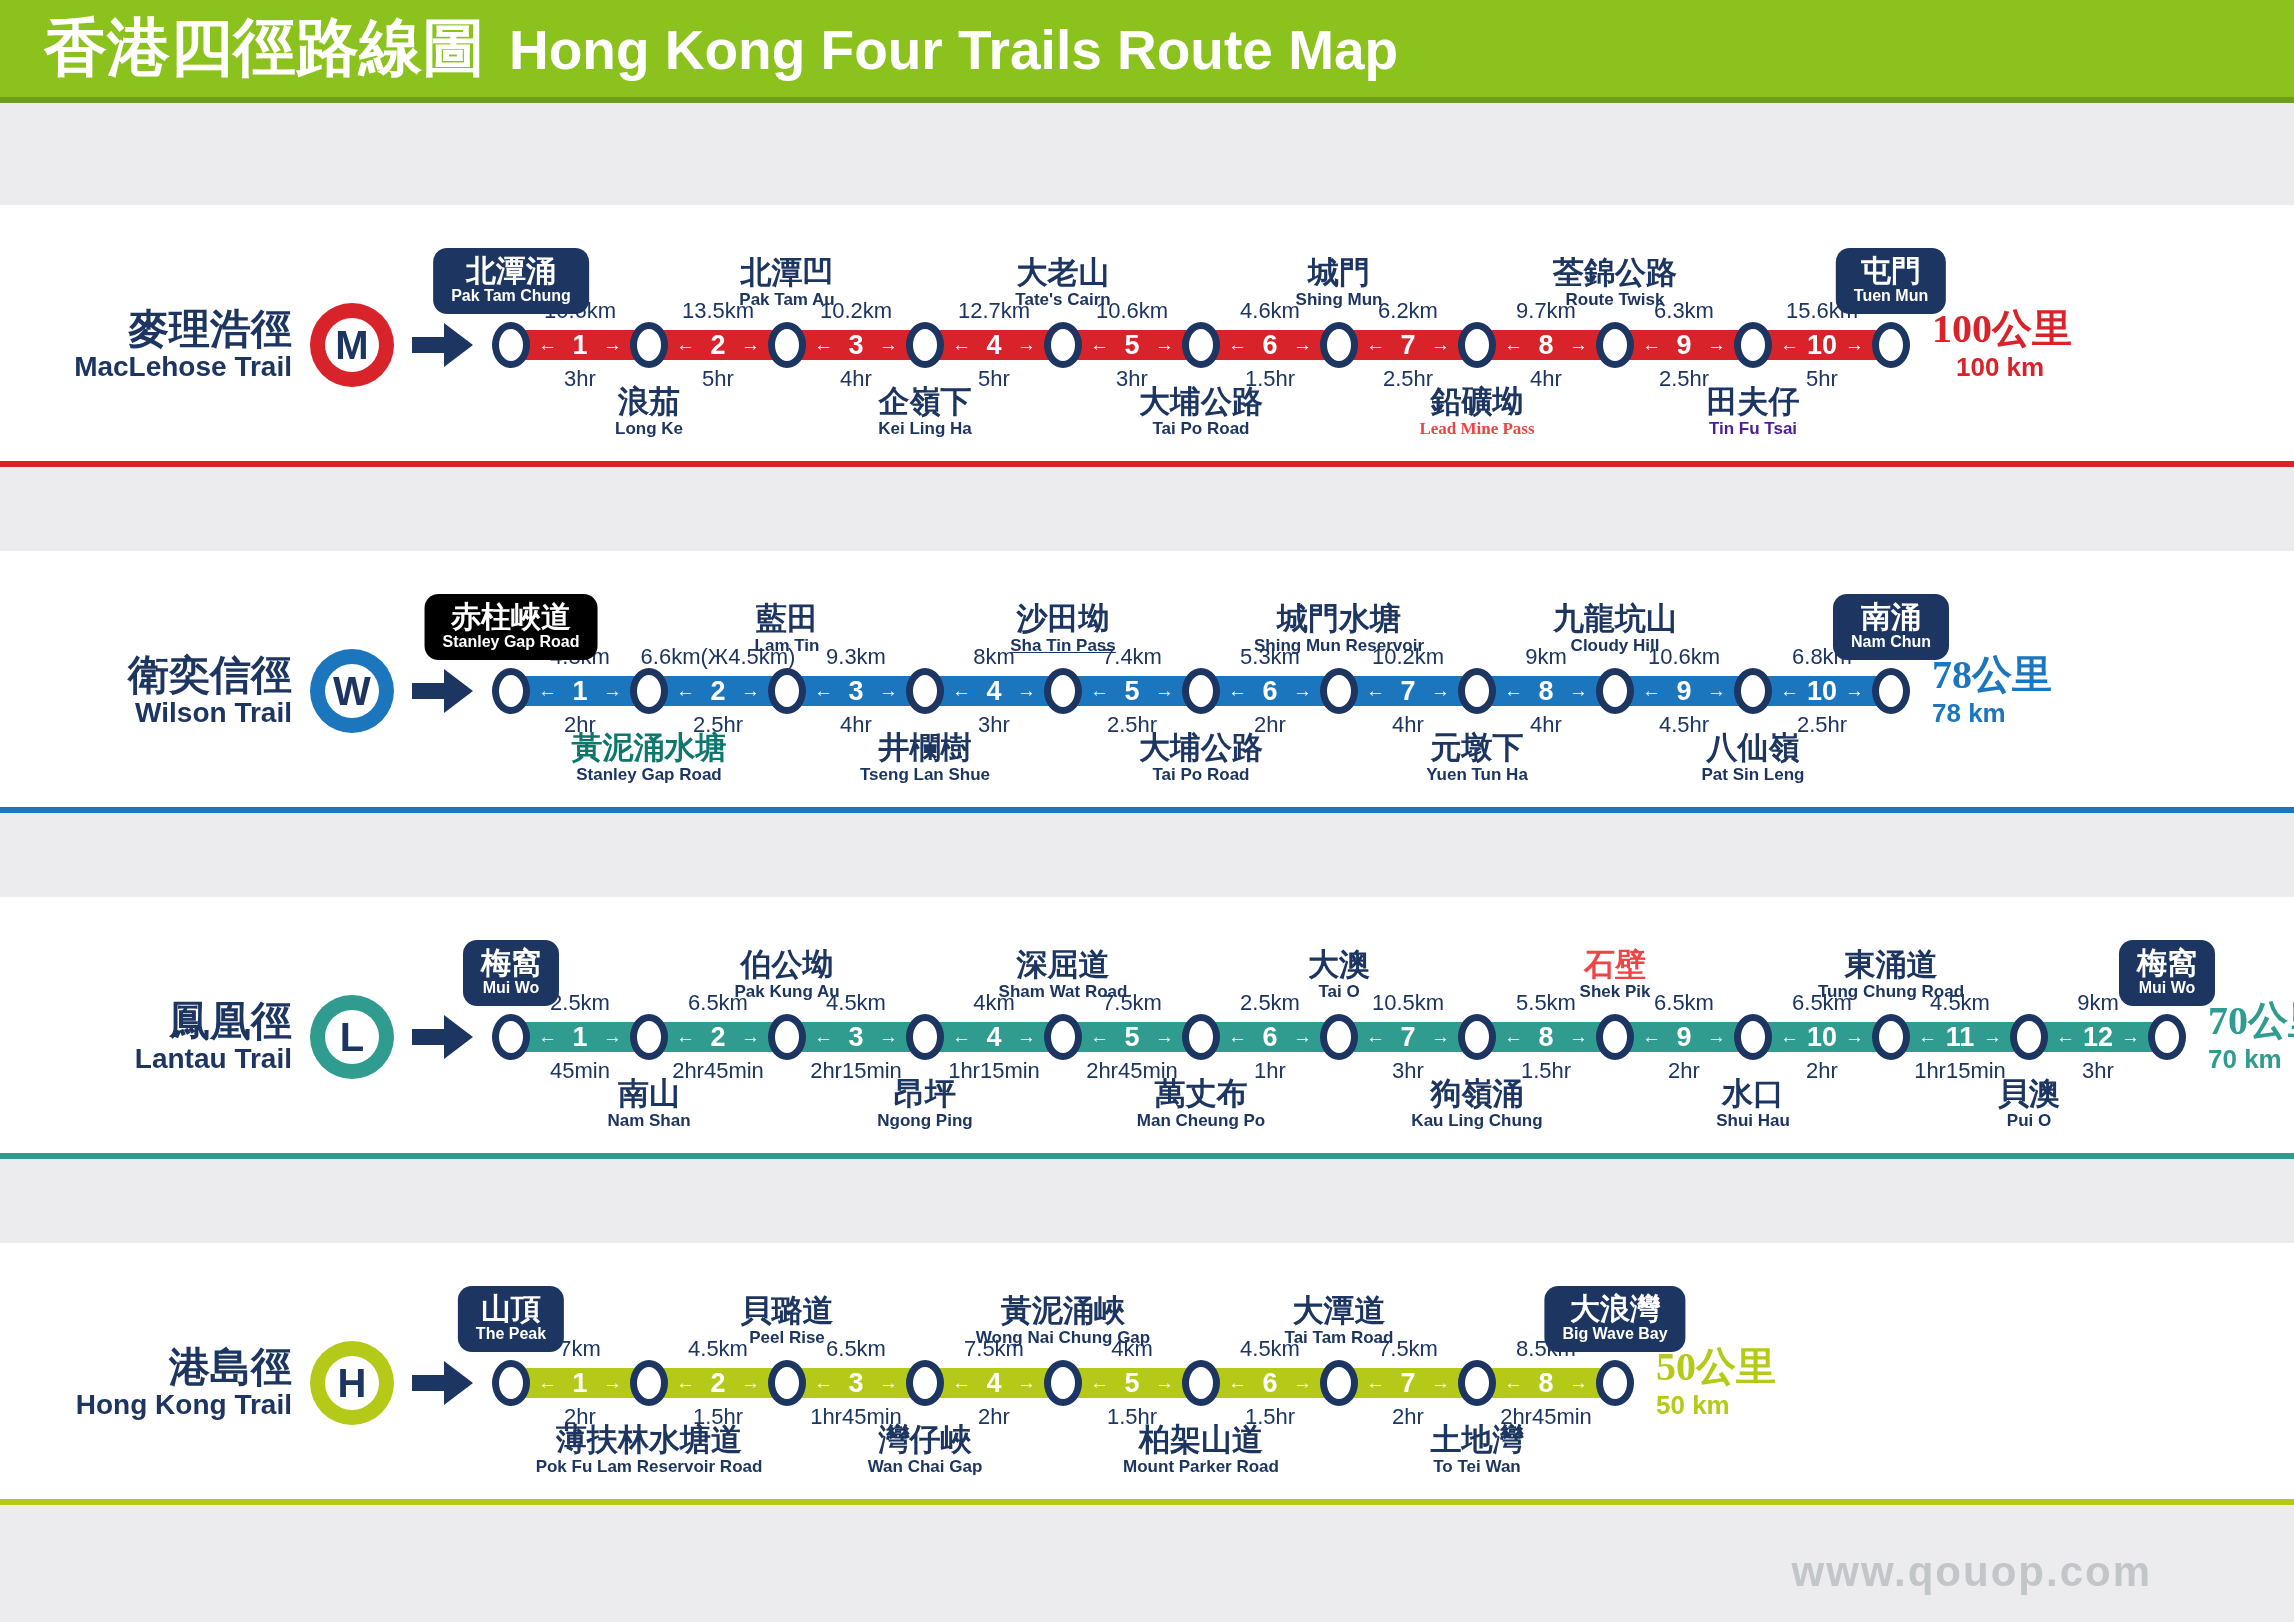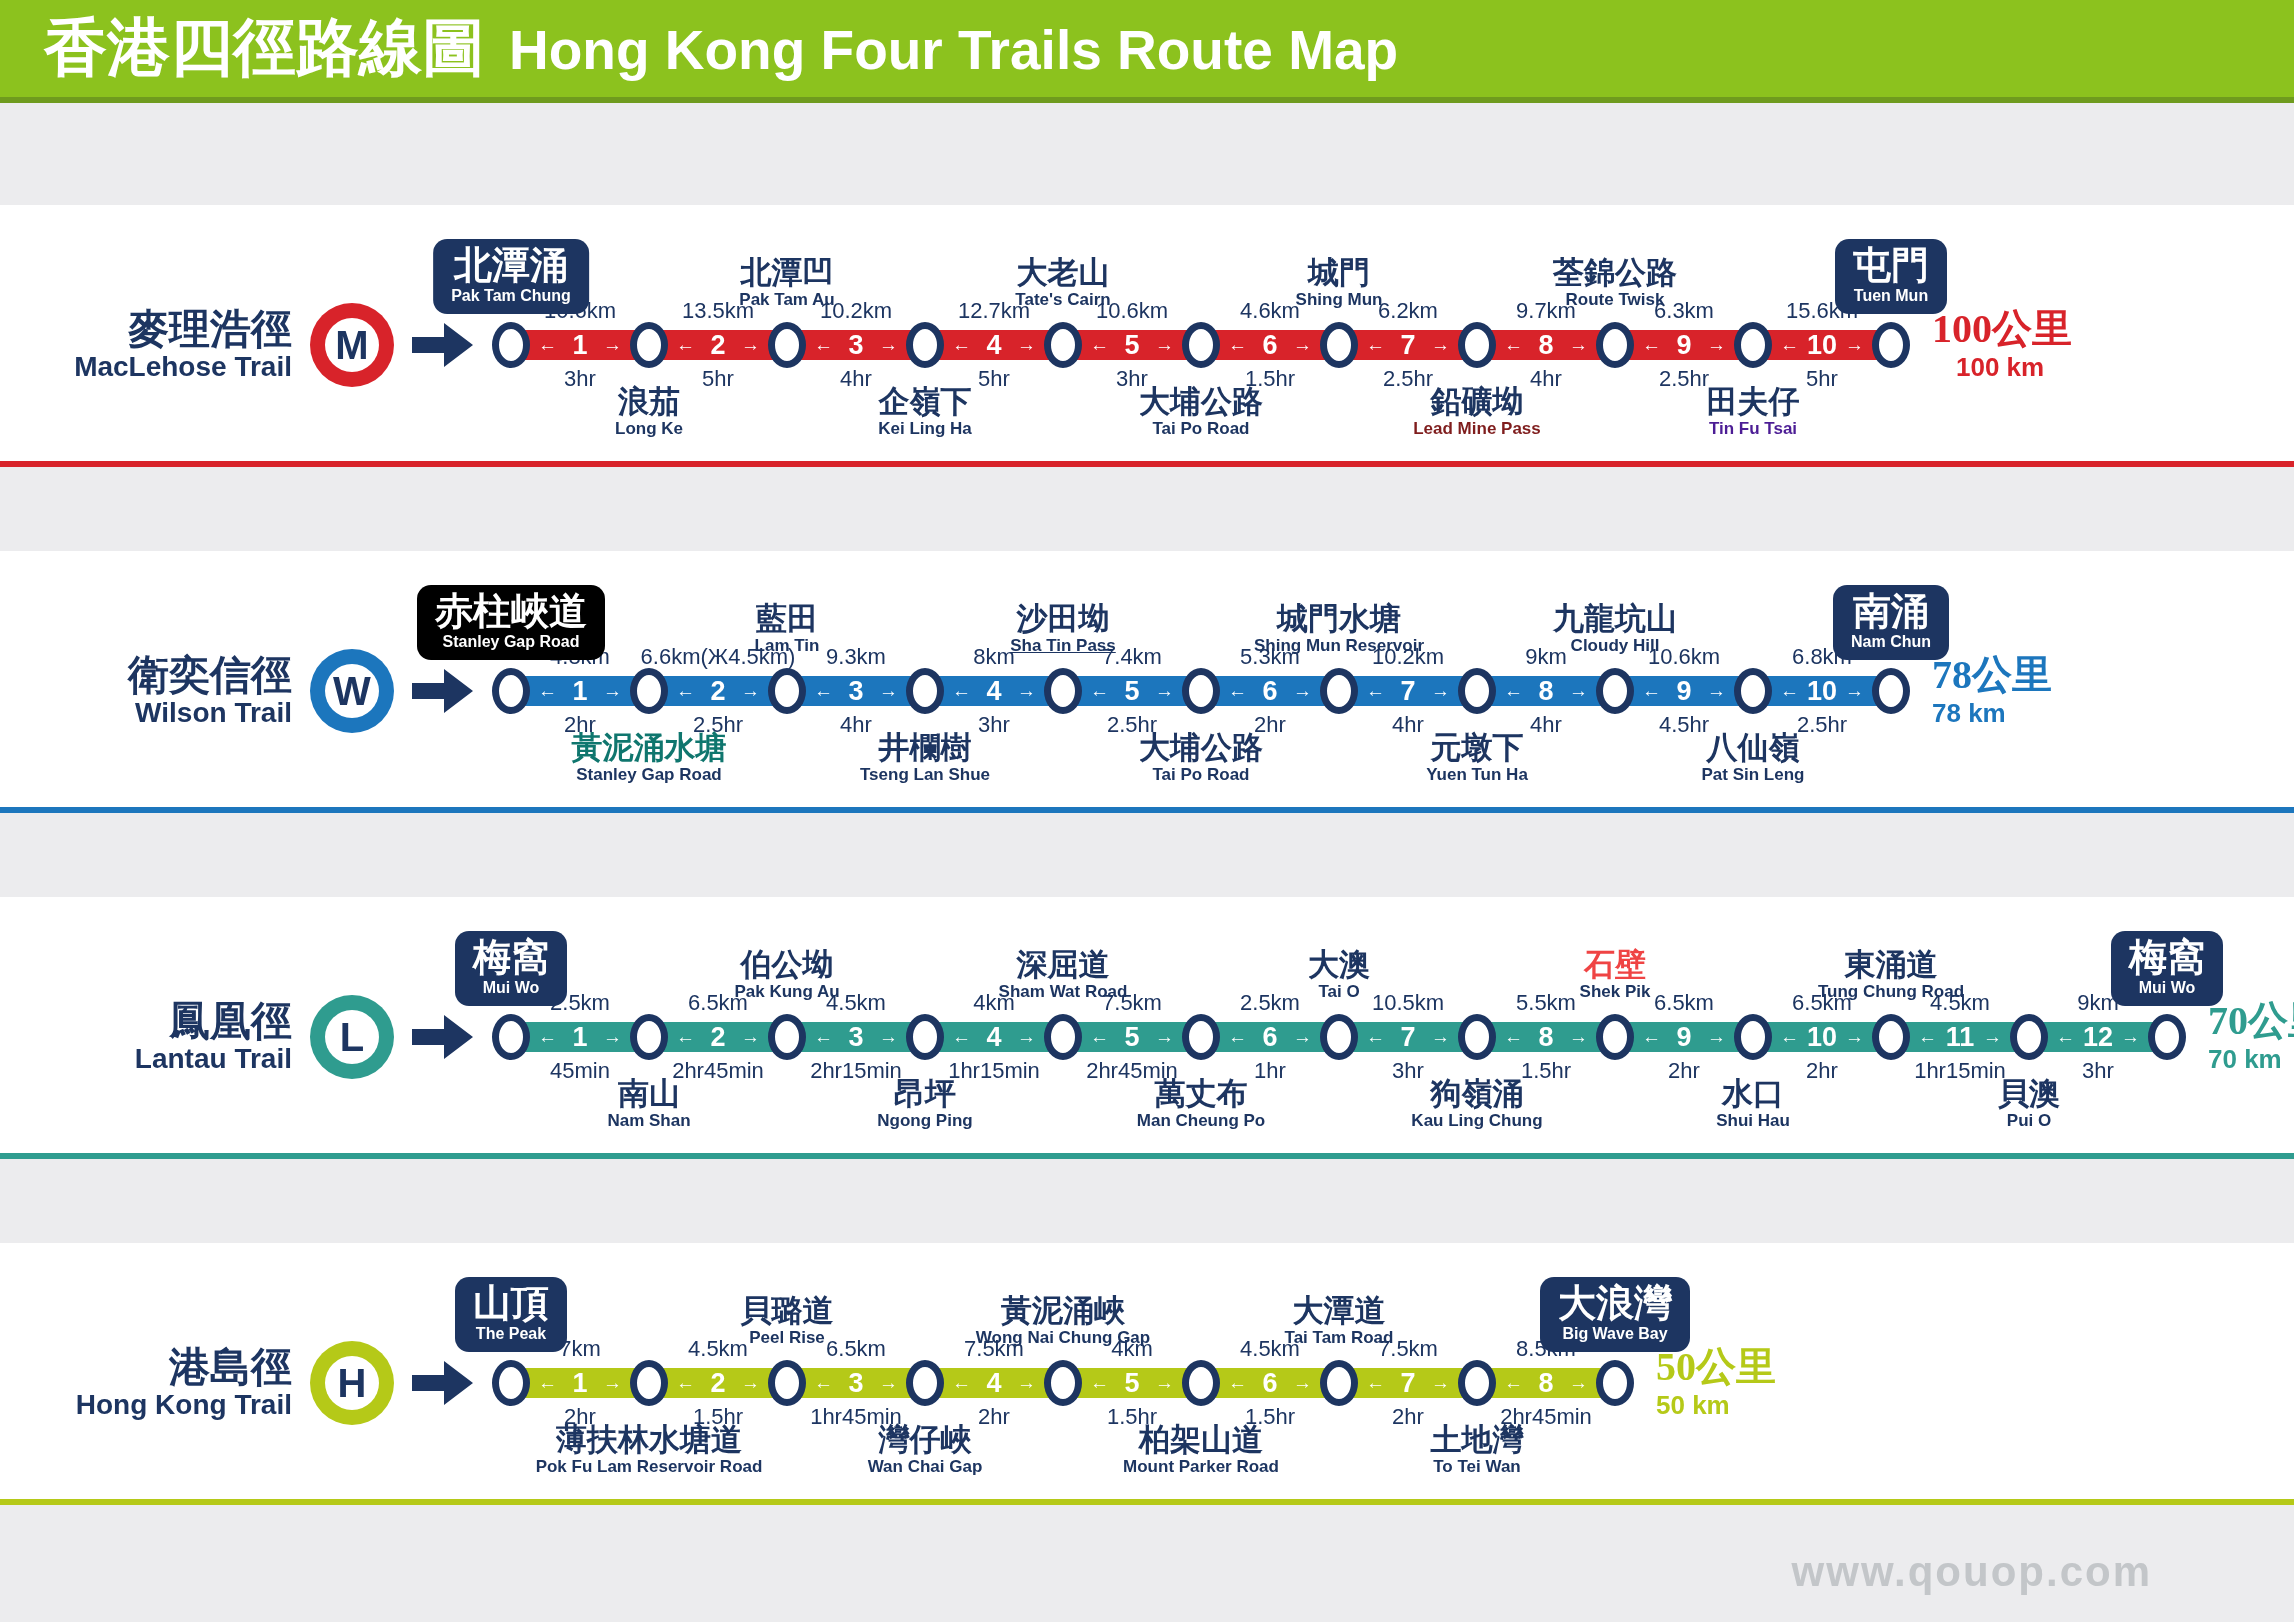--- a/index.html
+++ b/index.html
@@ -45,21 +45,21 @@
   .seg-time { position:absolute; top:36px;  left:50%; transform:translateX(-50%); white-space:nowrap; font-size:22px; font-weight:500; }
 
   .st-label { position:absolute; left:50%; transform:translateX(-50%); text-align:center; white-space:nowrap; }
   .st-label.above { bottom:58px; }
   .st-label.below { top:64px; }
   .st-label .zh { font-family:"Liberation Serif", serif; font-weight:bold; font-size:31px; line-height:1.05; }
   .st-label .en { font-size:17px; font-weight:bold; line-height:1.2; }
 
   .st-badge { position:absolute; left:50%; transform:translateX(-50%); bottom:54px;
               color:#fff; border-radius:14px; padding:6px 18px 9px; text-align:center; white-space:nowrap; }
-  .st-badge .zh { font-family:"Liberation Serif", serif; font-weight:bold; font-size:38px; line-height:1.1; }
+  .st-badge .zh { font-family:"Liberation Serif", serif; font-weight:bold; font-size:30px; line-height:1.1; }
   .st-badge .en { font-size:16px; font-weight:bold; }
 
   .trail-total { flex:none; margin-left:22px; }
   .total-zh { font-family:"Liberation Serif", serif; font-weight:bold; font-size:40px; line-height:1.12; }
   .total-en { font-size:26px; font-weight:bold; }
 
   
   .footer { height:117px; position:relative; }
   .watermark { position:absolute; right:142px; bottom:26px; font-size:42px; font-weight:bold; letter-spacing:2px; }
 </style>
@@ -185,21 +185,21 @@
           <span class="arr">←</span>
           <span class="num">7</span>
           <span class="arr">→</span>
           <div class="seg-dist" style="color: rgb(29, 53, 97);">6.2km</div>
           <div class="seg-time" style="color: rgb(29, 53, 97);">2.5hr</div>
         </div>
         <div class="station">
           <div class="station-circle" style="border-color: rgb(29, 53, 97);"></div>
           <div class="st-label below">
             <div class="zh" style="color: rgb(29, 53, 97);">鉛礦坳</div>
-            <div class="en" style="color: #7f1d1d;">Lead Mine Pass</div>
+            <div class="en" style="color: #ef4444; font-family: Liberation Serif, serif;">Lead Mine Pass</div>
           </div>
         </div>
         <div class="segment" style="background: rgb(216, 35, 42);">
           <span class="arr">←</span>
           <span class="num">8</span>
           <span class="arr">→</span>
           <div class="seg-dist" style="color: rgb(29, 53, 97);">9.7km</div>
           <div class="seg-time" style="color: rgb(29, 53, 97);">4hr</div>
         </div>
         <div class="station">

